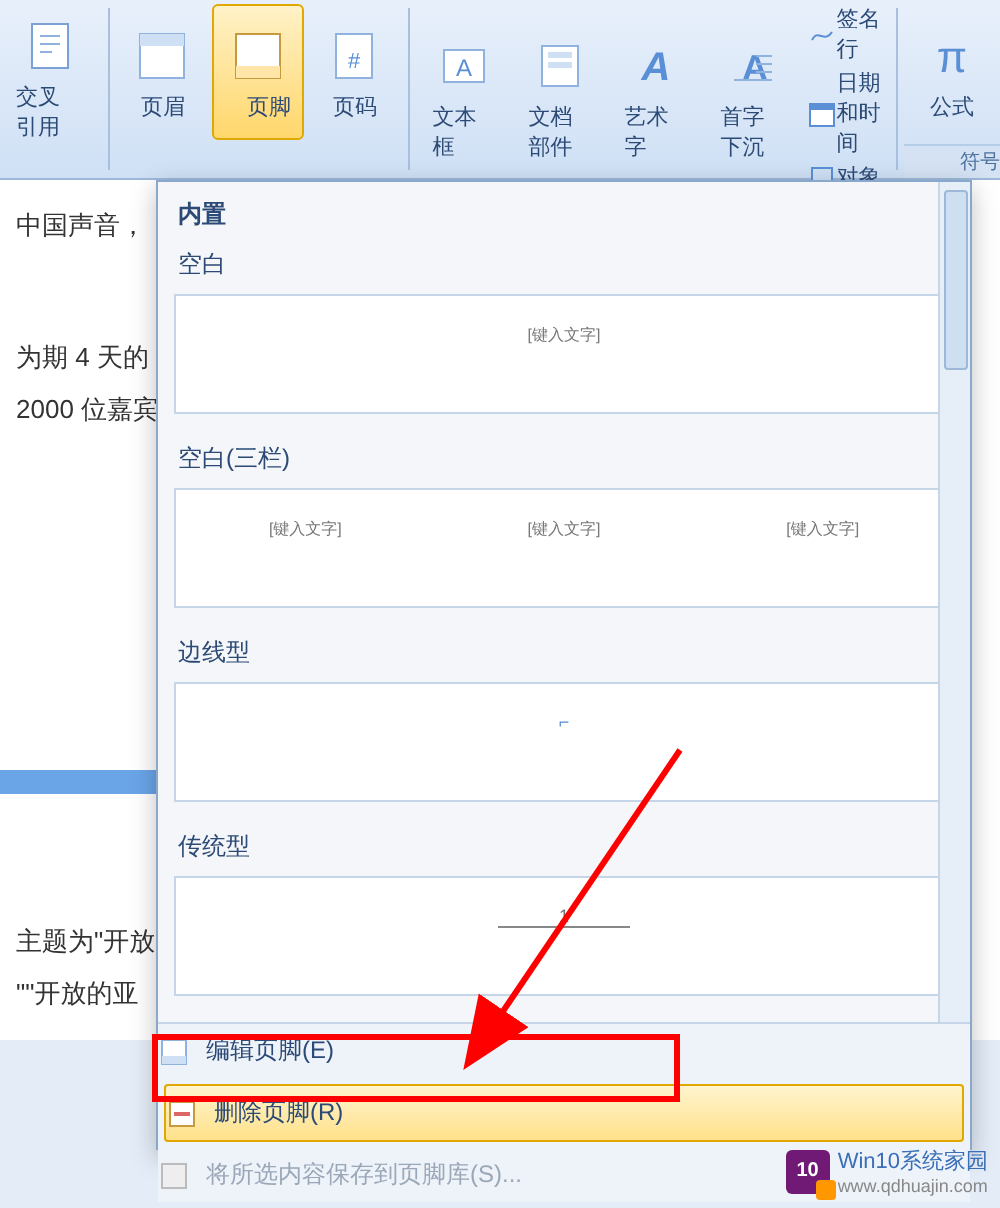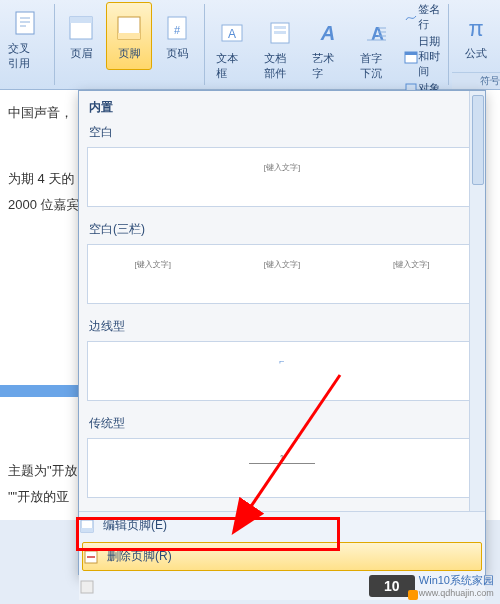--- a/index.html
+++ b/index.html
@@ -1,20 +1,20 @@
 <!DOCTYPE html>
 <html><head>
 <meta charset="utf-8">
 <style>
 * { margin: 0; padding: 0; box-sizing: border-box; font-family: "Microsoft YaHei", sans-serif; }
 body { width: 500px; height: 604px; background: #e4ecf7; overflow: hidden; position: relative; }
 
 .ribbon { background: linear-gradient(#e8f0fb, #cfe0f5); border-bottom: 1px solid #9db8d9; height: 90px; display: flex; }
 .ribbon-btn { display: flex; flex-direction: column; align-items: center; justify-content: center; padding: 4px 6px; margin: 2px 1px; border: 1px solid transparent; border-radius: 3px; font-size: 11px; color: #2b4a75; }
-.ribbon-btn.sel { background: linear-gradient(#fff2c8, #ffd76b); border: 1px solid #e0a800; }
+.ribbon-btn.sel { background: linear-gradient(#fff2c8, #ffd76b); border: 1px solid #e0a800; align-items: flex-end; }
 .ribbon-btn .ico { width: 32px; height: 32px; margin-bottom: 2px; display: flex; align-items: center; justify-content: center; }
 .ribbon-sep { width: 1px; background: #a8c0dd; margin: 4px 3px; }
 .small-group { display: flex; flex-direction: column; justify-content: center; gap: 2px; padding: 2px 4px; }
 .small-btn { display: flex; align-items: center; gap: 0; font-size: 11px; color: #2b4a75; }
 .small-btn .sico { width: 14px; height: 14px; }
 .group-label { font-size: 10px; color: #4b6f9b; text-align: right; padding: 1px 0; background: #d4e2f4; border-top: 1px solid #b5cce7; }
 .ribbon-group { display: flex; flex-direction: column; }
 .ribbon-group-inner { display: flex; flex: 1; }
 
 .doc { background: #fff; margin: 0; padding: 10px 8px; font-size: 13px; color: #333; line-height: 2; }
@@ -36,21 +36,21 @@
 .menu-item .mico { width: 16px; height: 16px; }
 .menu-item.disabled { color: #9aa7b8; }
 
 .scrollbar { position: absolute; right: 0; top: 0; width: 16px; height: 420px; background: #e6eef8; border-left: 1px solid #c7d5e8; }
 .scroll-thumb { position: absolute; left: 2px; top: 4px; width: 12px; height: 90px; background: #cfdff2; border: 1px solid #9db8d9; border-radius: 2px; }
 
 .red-box { position: absolute; left: 76px; top: 517px; width: 264px; height: 34px; border: 3px solid #ff0000; pointer-events: none; }
 .arrow-svg { position: absolute; left: 150px; top: 370px; pointer-events: none; }
 
 .watermark { position: absolute; right: 6px; bottom: 6px; display: flex; align-items: center; gap: 4px; font-size: 11px; color: #3a6fb7; }
-.watermark .wlogo { width: 46px; height: 22px; background: #404040; border-radius: 3px; color: #fff; font-size: 14px; font-weight: bold; display: flex; align-items: center; justify-content: center; position: relative; }
+.watermark .wlogo { width: 22px; height: 22px; background: #701a75; border-radius: 3px; color: #fff; font-size: 10px; font-weight: bold; display: flex; align-items: center; justify-content: center; position: relative; }
 .watermark .wlogo::after { content: ""; position: absolute; right: -3px; bottom: -3px; width: 10px; height: 10px; background: #ff9800; border-radius: 2px; }
 .watermark .wurl { font-size: 9px; color: #888; }
 .blue-band { position: absolute; left: 0; top: 385px; width: 78px; height: 12px; background: #6aa5e8; }
 </style>
 </head>
 <body>
 
 <div class="ribbon">
   <div class="ribbon-group">
     <div class="ribbon-group-inner">
@@ -236,20 +236,21 @@
       <span class="mico"><svg width="16" height="16">
             <rect x="2" y="2" width="12" height="12" fill="#fff" stroke="#c89a3e"></rect>
             <path d="M4 8h8" stroke="#d66" stroke-width="2"></path>
           </svg></span>
       <span>删除页脚(R)</span>
     </div>
     <div class="menu-item disabled">
       <span class="mico"><svg width="16" height="16">
             <rect x="2" y="2" width="12" height="12" fill="#eee" stroke="#bbb"></rect>
           </svg></span>
+      <span>将所选内容保存到页脚库(S)...</span>
     </div>
   </div>
 </div>
 
 <div class="red-box"></div>
 <svg class="arrow-svg" width="200" height="180">
   <defs>
       <marker id="ah" markerWidth="12" markerHeight="12" refX="10" refY="5" orient="auto">
         <path d="M0 0L12 5L0 10z" fill="#ff0000"></path>
       </marker>

